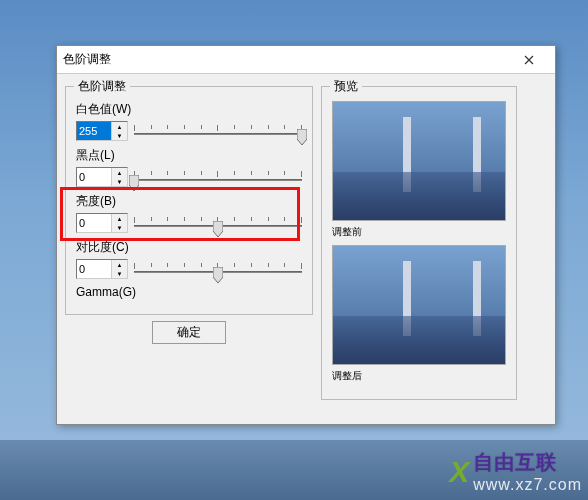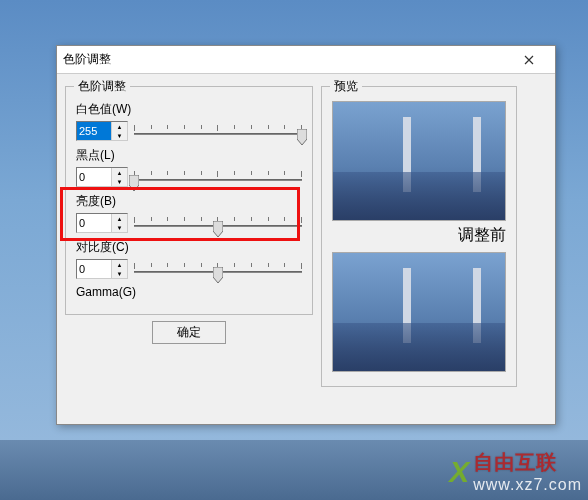--- a/index.html
+++ b/index.html
@@ -28,26 +28,26 @@
 .slider .track { position: absolute; top: 14px; left: 0; right: 0; height: 2px; background: #888; box-shadow: inset 0 1px 0 #666; }
 .slider .ticks { position: absolute; top: 6px; left: 0; right: 0; height: 6px; display: flex; justify-content: space-between; }
 .slider .ticks i { width: 1px; background: #777; height: 4px; }
 .slider .ticks i.major { height: 6px; }
 .slider .thumb { position: absolute; top: 10px; width: 10px; height: 16px; transform: translateX(-50%); }
 .slider .thumb svg { width: 10px; height: 16px; display: block; }
 .highlight { position: absolute; border: 3px solid #e11; pointer-events: none; }
 .preview-img { width: 100%; height: 120px; background: linear-gradient(to bottom, #7aa2d0 0%, #5a80b0 55%, #3a5680 100%); position: relative; margin-bottom: 4px; border: 1px solid #aaa; overflow: hidden; }
 .preview-img::after { content: ""; position: absolute; bottom: 0; left: 0; right: 0; height: 48px; background: linear-gradient(to bottom, rgba(60,90,140,0.6), rgba(40,60,100,0.9)); }
 .preview-img .tower { position: absolute; top: 15px; width: 8px; background: #d0d8e5; }
-.preview-caption { text-align: right; font-size: 16px; margin-bottom: 6px; }
+.preview-caption { text-align: left; font-size: 10px; margin-bottom: 6px; }
 .btn-row { display: flex; justify-content: center; gap: 10px; margin-top: 6px; }
 .btn { width: 74px; height: 23px; border: 1px solid #999; background: #f0f0f0; cursor: pointer; font-size: 12px; }
 .watermark { position: absolute; right: 6px; bottom: 6px; display: flex; align-items: center; gap: 4px; opacity: 0.85; }
 .watermark .x { color: #7ab51d; font-weight: bold; font-size: 30px; font-style: italic; }
-.watermark .txt { color: #b91c1c; font-weight: bold; font-size: 20px; letter-spacing: 1px; text-shadow: 0 0 2px rgba(0,0,0,0.3); }
+.watermark .txt { color: #4c1d95; font-weight: bold; font-size: 20px; letter-spacing: 1px; text-shadow: 0 0 2px rgba(0,0,0,0.3); }
 .watermark .sub { color: #fff; font-size: 16px; letter-spacing: 1px; }
 </style>
 </head>
 <body>
 
 <div class="bg-bridge"></div>
 
 <div class="dialog">
   <div class="titlebar">
     <span class="title">色阶调整</span>
@@ -211,20 +211,21 @@
         <span class="legend">预览</span>
         <div class="preview-img">
           <div class="tower" style="left:70px;height:75px"></div>
           <div class="tower" style="left:140px;height:75px"></div>
         </div>
         <div class="preview-caption">调整前</div>
         <div class="preview-img">
           <div class="tower" style="left:70px;height:75px"></div>
           <div class="tower" style="left:140px;height:75px"></div>
         </div>
+        <div class="preview-caption">调整后</div>
       </div>
     </div>
   </div>
 </div>
 
 <div class="highlight" id="hl" style="left: 60px; top: 187px; width: 240px; height: 54px;"></div>
 
 <div class="watermark">
   <span class="x">X</span>
   <div>

